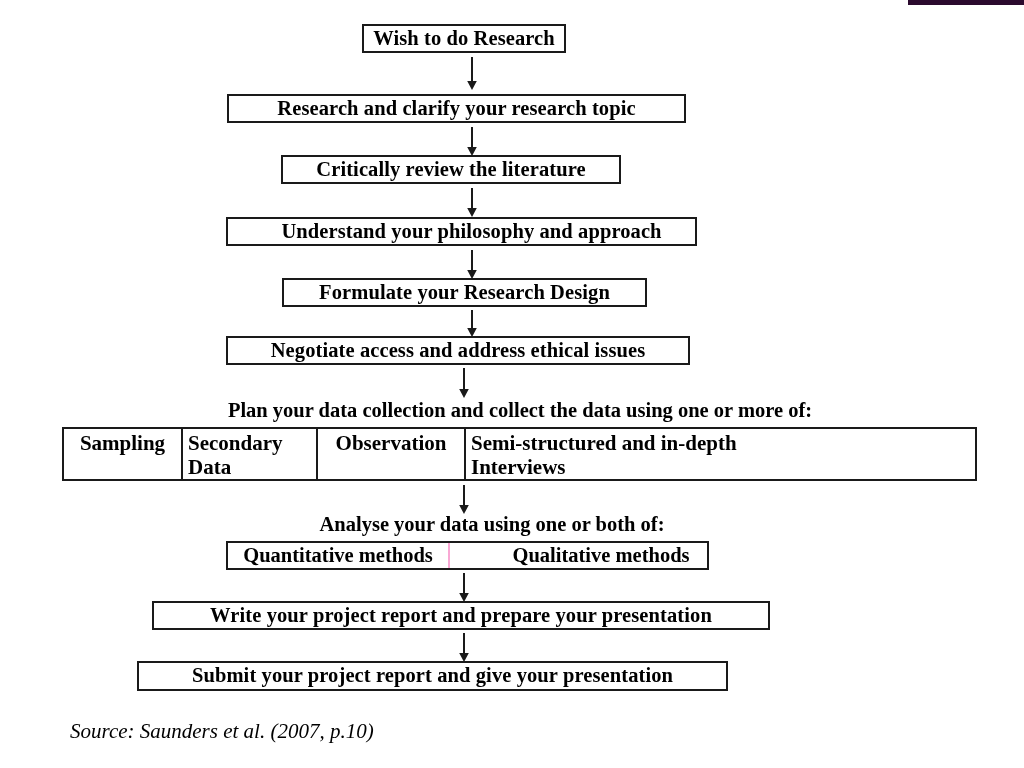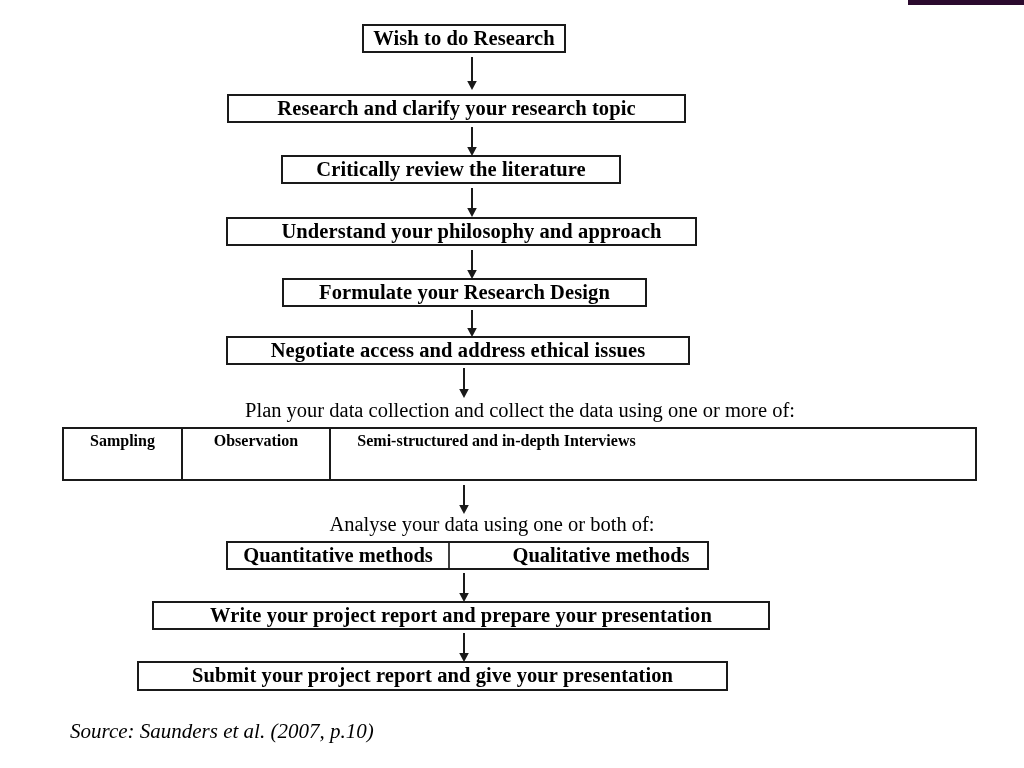--- a/index.html
+++ b/index.html
@@ -47,21 +47,21 @@
     font-size: 20.5px;
     line-height: 1.05;
     letter-spacing: 0.1px;
     white-space: nowrap;
     padding: 0 6px;
   }
 
   
   .caption {
     position: absolute;
-    font-weight: normal;
+    font-weight: bold;
     font-size: 20.5px;
     line-height: 1.05;
     white-space: nowrap;
     text-align: center;
   }
 
   
   .arrow {
     position: absolute;
     width: 14px;
@@ -78,38 +78,38 @@
     flex-direction: row;
     align-items: stretch;
   }
   .tbl .cell {
     box-sizing: border-box;
     border-right: 2px solid #1a1a1a;
     display: flex;
     align-items: flex-start;
     justify-content: center;
     font-weight: bold;
-    font-size: 16px;
+    font-size: 21px;
     line-height: 1.12;
     padding: 3px 5px 0 5px;
   }
   .tbl .cell:last-child { border-right: none; }
 
   
   .split {
     position: absolute;
     box-sizing: border-box;
     border: 2px solid #1a1a1a;
     background: #ffffff;
     display: flex;
     flex-direction: row;
   }
   .split .half {
     box-sizing: border-box;
-    border-right: 2px solid #404040;
+    border-right: 2px solid #f9a8d4;
     display: flex;
     align-items: center;
     justify-content: center;
     font-weight: bold;
     font-size: 20.5px;
     white-space: nowrap;
   }
   .split .half:last-child { border-right: none; margin-left: 45px; }
 
   .source {
@@ -182,20 +182,23 @@
   </svg>
 
   <div class="caption" style="left:62px; top:400px; width:916px;">
     <span>Plan your data collection and collect the data using one or more of:</span>
   </div>
 
   <div class="tbl" style="left:62px; top:427px; width:915px; height:54px;">
     <div class="cell" style="width:119px;">
       <span>Sampling</span>
     </div>
+    <div class="cell" style="width:135px;">
+      <span>Secondary Data</span>
+    </div>
     <div class="cell" style="width:148px;">
       <span>Observation</span>
     </div>
     <div class="cell" style="width:331px;">
       <span>Semi-structured and in-depth Interviews</span>
     </div>
   </div>
 
   <svg class="arrow" style="left:457px; top:485px; height:30px;" viewBox="0 0 14 30">
     <line x1="7" y1="0" x2="7" y2="23" stroke="#1a1a1a" stroke-width="2"></line>

